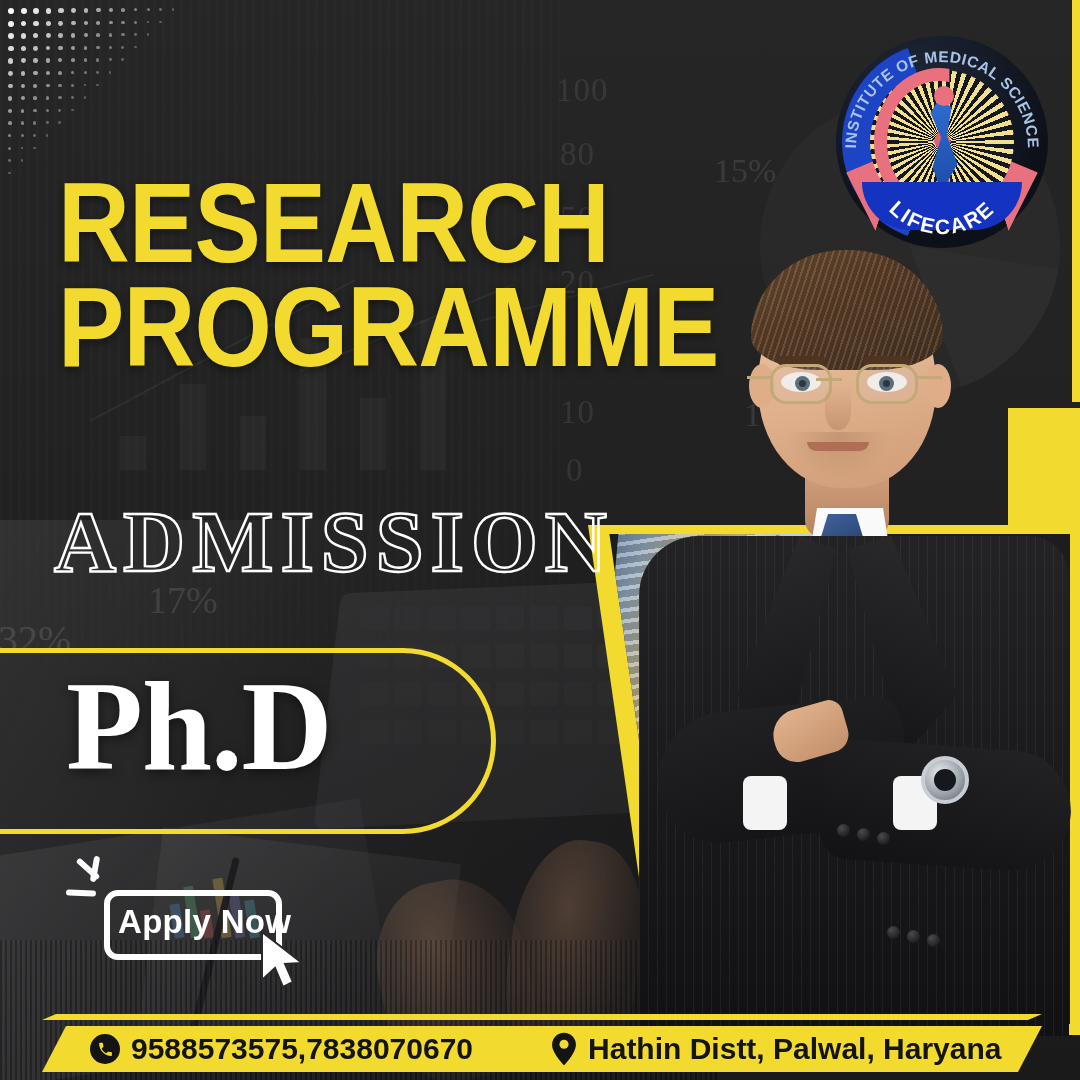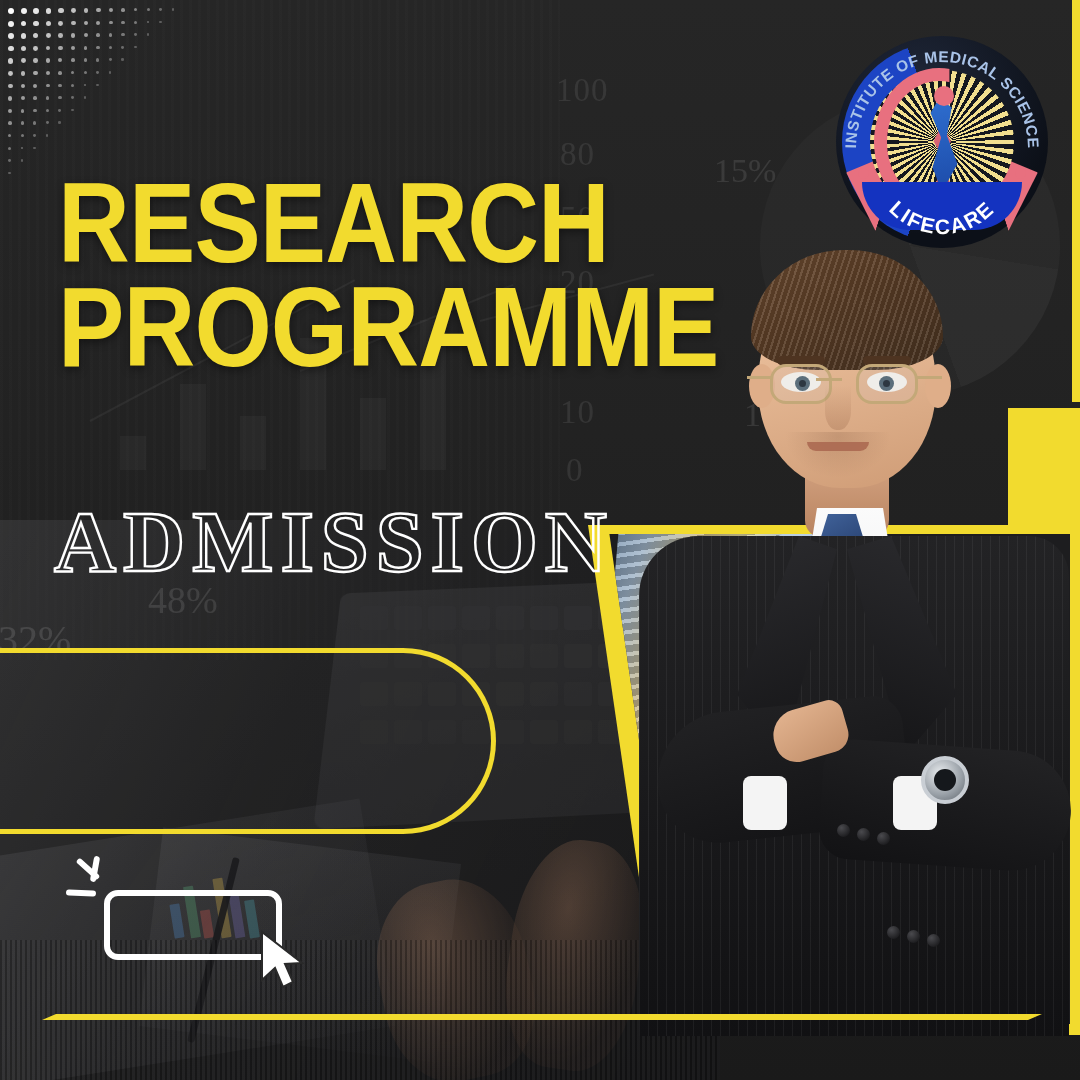--- a/index.html
+++ b/index.html
@@ -298,21 +298,21 @@
 
   <div class="chart-axis-lbl" style="left:556px;top:72px;">100</div>
   <div class="chart-axis-lbl" style="left:560px;top:136px;">80</div>
   <div class="chart-axis-lbl" style="left:560px;top:200px;">50</div>
   <div class="chart-axis-lbl" style="left:560px;top:264px;">20</div>
   <div class="chart-axis-lbl" style="left:560px;top:394px;">10</div>
   <div class="chart-axis-lbl" style="left:566px;top:452px;">0</div>
 
   <div class="chart-pct" style="left:714px;top:152px;font-size:34px;color:rgba(255,255,255,.10);">15%</div>
   <div class="chart-pct" style="left:744px;top:396px;font-size:34px;color:rgba(255,255,255,.10);">18%</div>
-  <div class="chart-pct" style="left:148px;top:578px;font-size:38px;color:rgba(255,255,255,.11);">48%</div>
+  <div class="chart-pct" style="left:148px;top:578px;font-size:38px;color:rgba(255,255,255,.11);">17%</div>
   <div class="chart-pct" style="left:-2px;top:616px;font-size:40px;color:rgba(255,255,255,.12);">32%</div>
 
   <div class="dots" id="dots">
       <div class="dot" style="left: 0px; top: 0px; width: 6.4px; height: 6.4px; opacity: 1;"></div>
       <div class="dot" style="left: 12.6px; top: 0px; width: 6.10667px; height: 6.10667px; opacity: 0.94;"></div>
       <div class="dot" style="left: 25.2px; top: 0px; width: 5.81333px; height: 5.81333px; opacity: 0.89;"></div>
       <div class="dot" style="left: 37.8px; top: 0px; width: 5.52px; height: 5.52px; opacity: 0.83;"></div>
       <div class="dot" style="left: 50.4px; top: 0px; width: 5.22667px; height: 5.22667px; opacity: 0.77;"></div>
       <div class="dot" style="left: 63px; top: 0px; width: 4.93333px; height: 4.93333px; opacity: 0.72;"></div>
       <div class="dot" style="left: 75.6px; top: 0px; width: 4.64px; height: 4.64px; opacity: 0.66;"></div>
@@ -497,24 +497,43 @@
   </div>
 
   <div class="headline">
     <span>RESEARCH</span>
     <span class="l2">PROGRAMME</span>
   </div>
 
   <div class="admission">ADMISSION</div>
 
   <div class="phd-pill"></div>
+  <div class="phd-text">Ph.D</div>
 
   <div class="spark" style="left:74px;top:866px;width:28px;height:6px;transform:rotate(42deg);"></div>
   <div class="spark" style="left:92px;top:856px;width:6px;height:26px;transform:rotate(10deg);"></div>
   <div class="spark" style="left:66px;top:890px;width:30px;height:6px;transform:rotate(2deg);"></div>
   <div class="apply-box"></div>
+  <div class="apply-text">Apply Now</div>
   <svg class="cursor" viewBox="0 0 52 62">
     <path d="M4 2 L4 50 L17 38 L25 57 L35 52 L27 34 L44 33 Z" fill="#ffffff" stroke="#2a2a2a" stroke-width="2"></path>
   </svg>
 
   <div class="footer-strip-top"></div>
+  <div class="footer">
+    <div class="f-item f-phone-wrap">
+      <span class="ic-circ">
+        <svg width="17" height="17" viewBox="0 0 24 24" fill="#F2DB2E">
+          <path d="M6.6 10.8c1.4 2.8 3.8 5.1 6.6 6.6l2.2-2.2c.3-.3.7-.4 1-.2 1.2.4 2.4.6 3.6.6.6 0 1 .4 1 1V20c0 .6-.4 1-1 1C10.8 21 3 13.2 3 3.5c0-.6.4-1 1-1h3.5c.6 0 1 .4 1 1 0 1.3.2 2.5.6 3.6.1.3 0 .7-.2 1l-2.3 2.7z"></path>
+        </svg>
+      </span>
+      <span>9588573575,7838070670</span>
+    </div>
+    <div class="f-item f-loc-wrap">
+      <svg class="ic-pin" viewBox="0 0 24 30">
+        <path d="M12 0C5.9 0 1 4.9 1 11c0 8 11 19 11 19s11-11 11-19C23 4.9 18.1 0 12 0z" fill="#141414"></path>
+        <circle cx="12" cy="10.6" r="4.2" fill="#F2DB2E"></circle>
+      </svg>
+      <span>Hathin Distt, Palwal, Haryana</span>
+    </div>
+  </div>
 
 </div>
 
 </body></html>

